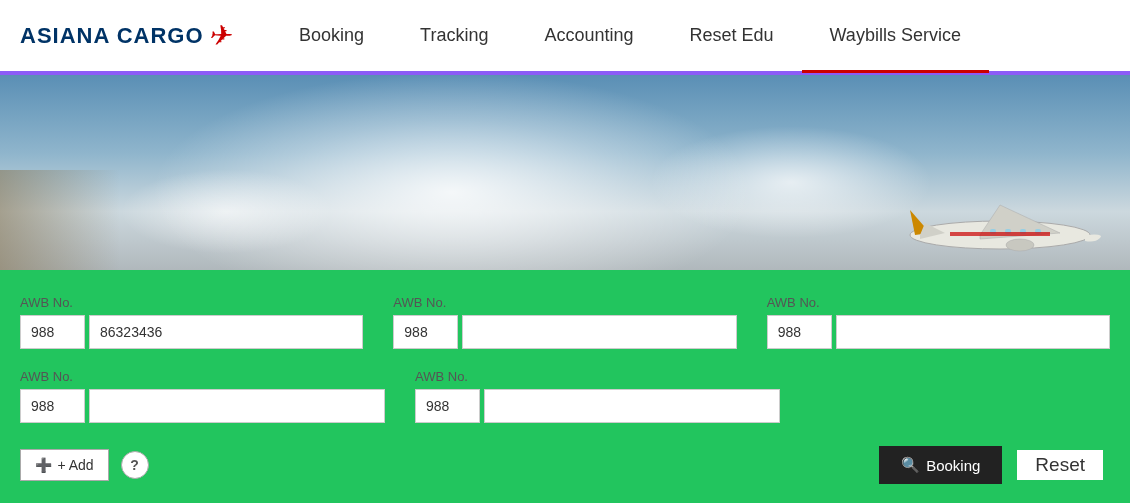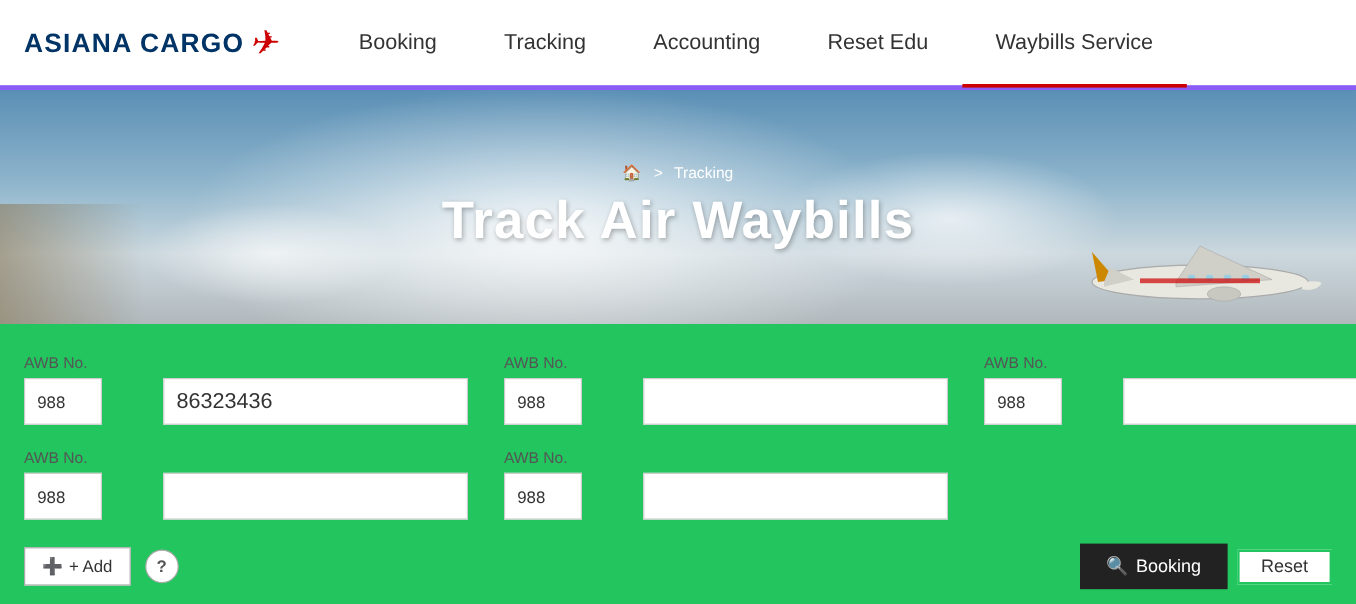--- a/index.html
+++ b/index.html
@@ -124,39 +124,38 @@
       display: flex;
       flex-direction: column;
     }
     .awb-label {
       font-size: 13px;
       color: #555;
       margin-bottom: 5px;
     }
     .awb-input-row {
       display: flex;
-      gap: 20px;
+      gap: 4px;
       justify-content: center;
     }
     .awb-prefix {
       width: 65px;
       padding: 8px 10px;
       border: 1px solid #ccc;
       background: #fff;
       font-size: 14px;
       color: #333;
     }
     .awb-number {
       flex: 1;
       padding: 8px 10px;
       border: 1px solid #ccc;
       background: #fff;
-      font-size: 18px;
-      color: #333;
-      margin-left: 31px;
+      font-size: 14px;
+      color: #333;
     }
 
     
     .awb-grid-2 {
       display: grid;
       grid-template-columns: 1fr 1fr;
       gap: 15px 30px;
       margin-bottom: 20px;
       max-width: 760px;
     }
@@ -208,23 +207,23 @@
       border: none;
       padding: 10px 22px;
       font-size: 15px;
       cursor: pointer;
       display: flex;
       align-items: center;
       gap: 6px;
     }
     .reset-btn {
       background: #fff;
-      border: 2px solid #22c55e;
+      border: 7px solid #22c55e;
       padding: 4px 18px;
-      font-size: 15px;
+      font-size: 19px;
       cursor: pointer;
       color: #333;
     }
 
     
     .plane-svg {
       position: absolute;
       right: 20px;
       bottom: 5px;
     }
@@ -268,28 +267,20 @@
       <rect x="105" y="34" width="6" height="5" rx="2" fill="#87ceeb" opacity="0.8"></rect>
       <rect x="120" y="34" width="6" height="5" rx="2" fill="#87ceeb" opacity="0.8"></rect>
       <rect x="135" y="34" width="6" height="5" rx="2" fill="#87ceeb" opacity="0.8"></rect>
 
       <ellipse cx="120" cy="50" rx="14" ry="6" fill="#c8c8c0" stroke="#aaa" stroke-width="0.5"></ellipse>
 
       <rect x="50" y="37" width="100" height="4" fill="#cc0000" opacity="0.7"></rect>
     </g>
   </svg>
 
-  <div class="hero-content">
-    <div class="breadcrumb">
-      <span>🏠</span>
-      <span class="separator">&gt;</span>
-      <span>Tracking</span>
-    </div>
-    <h1 class="page-title">Track Air Waybills</h1>
-  </div>
 </section>
 
 <main class="main-content">
 
   <div class="awb-grid">
 
     <div class="awb-group">
       <label class="awb-label">AWB No.</label>
       <div class="awb-input-row">
         <input type="text" class="awb-prefix" value="988" style="">

